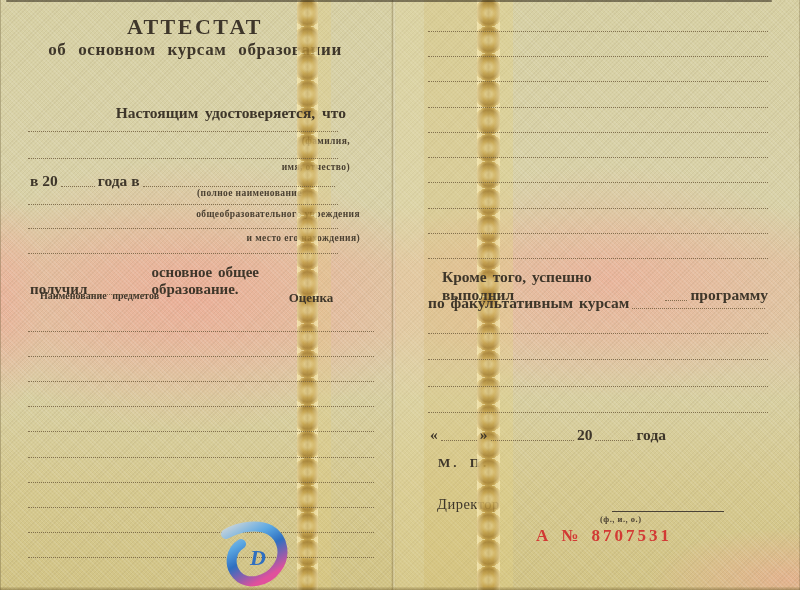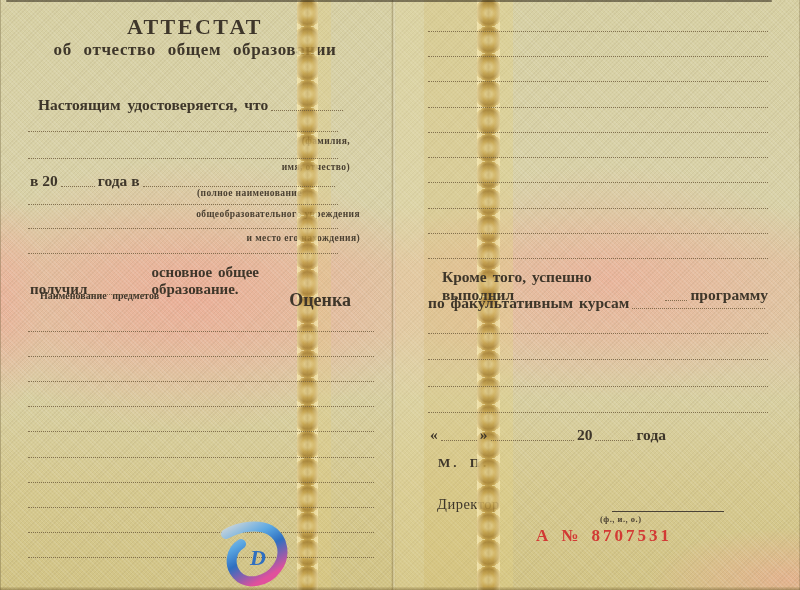--- a/index.html
+++ b/index.html
@@ -47,35 +47,35 @@
   .title2{left:20px;top:40px;width:350px;text-align:center;font-size:17px;word-spacing:7px;letter-spacing:.6px;font-weight:bold;}
   .row{display:flex;align-items:flex-end;font-weight:bold;font-size:15.5px;}
   .row .lead{flex:1;border-bottom:1.5px dotted #6e5b3c;margin:0 3px 3px;opacity:.8;}
   .row .lead.fx{flex:none;}
   .hline{height:0;border-top:1.5px dotted #6e5b3c;opacity:.8;}
   .caption{font-size:9.5px;font-weight:bold;color:#4a4032;letter-spacing:.4px;}
   .cap-center{text-align:right;}
   .lines-col{display:flex;flex-direction:column;justify-content:space-between;}
   .dotline{width:100%;height:0;border-top:1.5px dotted #6e5b3c;opacity:.8;}
   
-  .certify-row{left:38px;top:96px;width:308px;word-spacing:3px;}
+  .certify-row{left:38px;top:104px;width:308px;word-spacing:3px;flex-direction:column;}
   .l1{left:28px;top:131px;width:310px;}
   .cap-fam{left:40px;top:136px;width:310px;}
   .l2{left:28px;top:158px;width:310px;}
   .cap-imya{left:40px;top:162px;width:310px;}
   .year-row{left:30px;top:172px;width:308px;}
   .cap-polnoe{left:197px;top:188px;}
   .l3{left:28px;top:204px;width:310px;}
   .cap-obsch{left:30px;top:209px;width:330px;}
   .l4{left:28px;top:228px;width:310px;}
   .cap-mesto{left:30px;top:233px;width:330px;}
   .l5{left:28px;top:253px;width:310px;}
   .received-row{left:30px;top:264px;width:318px;word-spacing:2px;font-size:15px;}
   .th-subjects{left:40px;top:290px;width:220px;text-align:left;font-size:10px;font-weight:bold;word-spacing:3px;}
-  .th-grade{left:271px;top:290px;width:80px;text-align:right;font-size:18px;font-weight:bold;z-index:3;}
+  .th-grade{left:271px;top:290px;width:80px;text-align:center;font-size:13px;font-weight:bold;z-index:3;}
   .left-subject-lines{left:28px;top:331px;width:346px;height:227px;}
   
   .right-top-lines{left:428px;top:31px;width:340px;height:228px;}
   .extra-row1{left:428px;top:268px;width:340px;word-spacing:2px;}
   .extra-row1 .ind{padding-left:14px;}
   .extra-row2{left:428px;top:294px;width:340px;word-spacing:2px;}
   .right-mid-lines{left:428px;top:333px;width:340px;height:80px;}
   .date-row{left:430px;top:426px;width:236px;}
   .seal{left:438px;top:455px;font-size:13px;font-weight:bold;letter-spacing:3px;word-spacing:4px;}
   .director{left:437px;top:496px;font-size:14.5px;font-weight:normal;letter-spacing:.5px;}
@@ -97,21 +97,21 @@
 
 <div class="page">
 
   <div class="strip strip-1"></div>
   <div class="strip strip-2"></div>
   <div class="strip strip-3"></div>
   <div class="strip strip-4"></div>
   <div class="fold"></div>
 
   <div class="abs title1">АТТЕСТАТ</div>
-  <div class="abs title2">об отчество общем образовании</div>
+  <div class="abs title2">об основном курсам образовании</div>
 
   <div class="abs row certify-row z3">
     <span>Настоящим удостоверяется, что</span>
     <span class="lead"></span>
   </div>
 
   <div class="abs hline l1 z2"></div>
   <div class="abs caption cap-center cap-fam">(фамилия,</div>
 
   <div class="abs hline l2 z2"></div>

